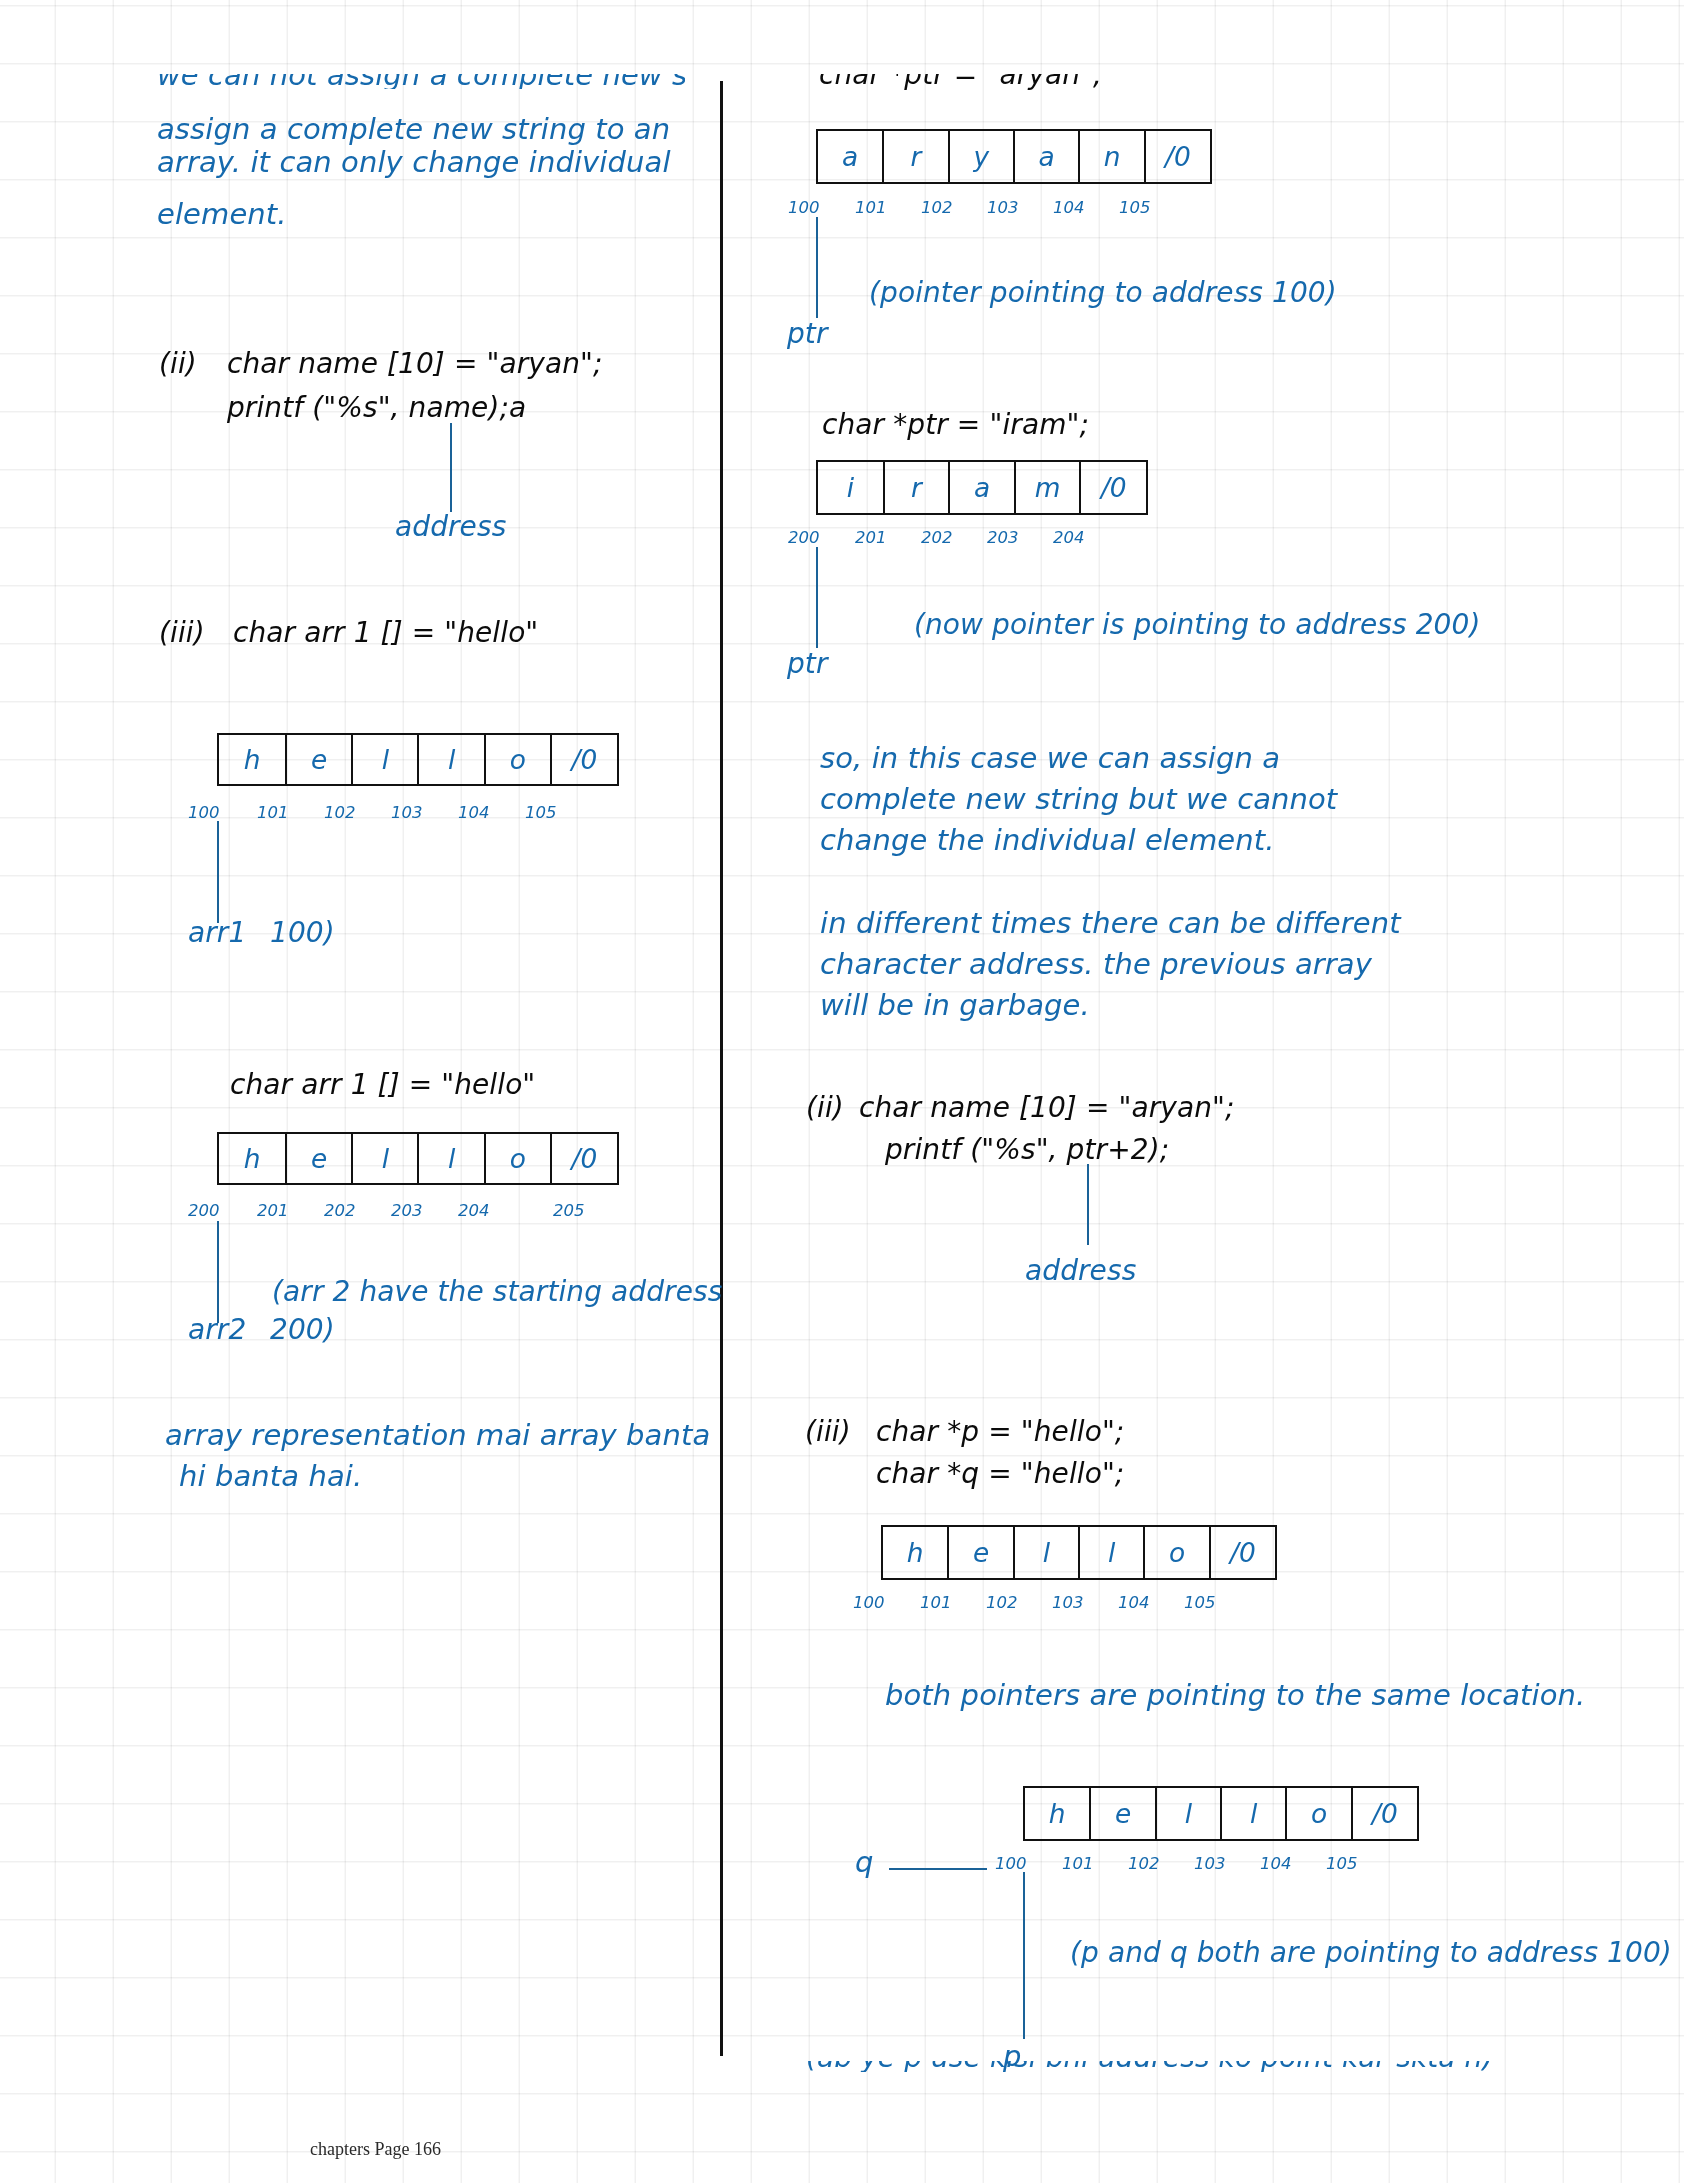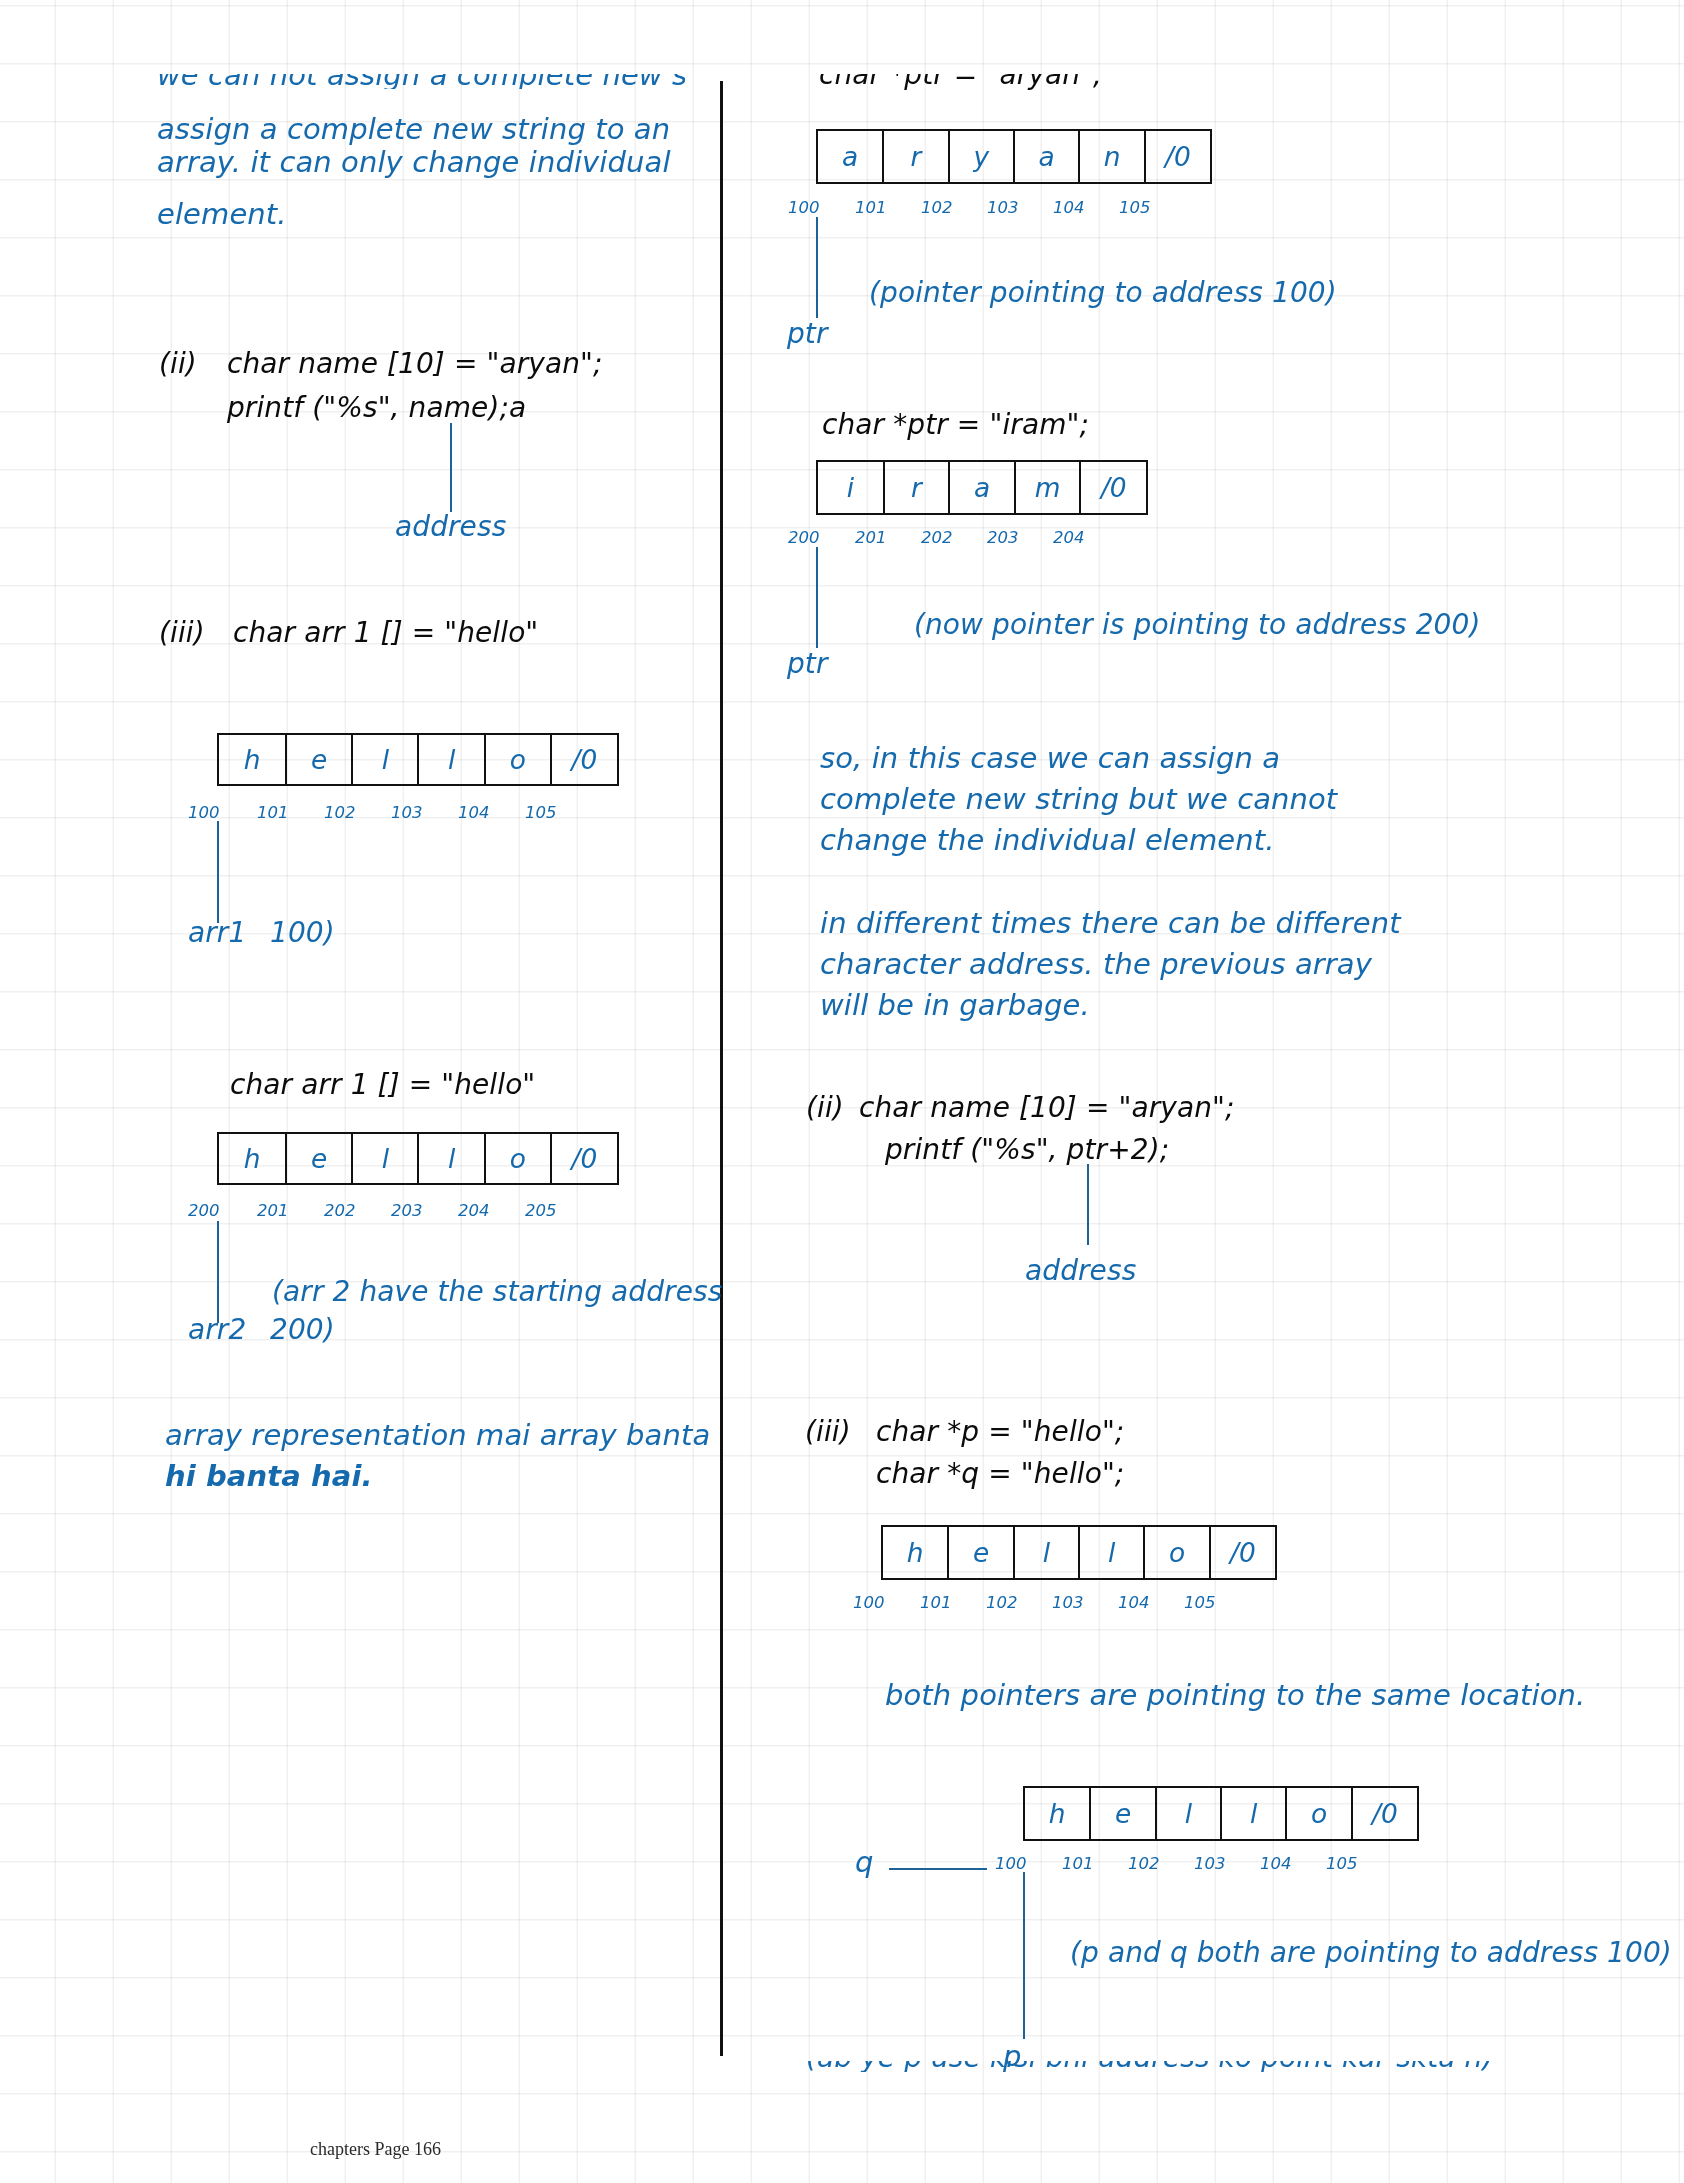--- a/index.html
+++ b/index.html
@@ -142,29 +142,29 @@
     <div class="memcell" style="width:67px;">l</div>
     <div class="memcell" style="width:67px;">o</div>
     <div class="memcell" style="width:66px;">/0</div>
   </div>
   <div class="addrrow" style="left:188px;top:1201px;">
     <div class="addr" style="width:69px;">200</div>
     <div class="addr" style="width:67px;">201</div>
     <div class="addr" style="width:67px;">202</div>
     <div class="addr" style="width:67px;">203</div>
     <div class="addr" style="width:67px;">204</div>
-    <div class="addr" style="width:66px;">205</div>
+    <div class="addr" style="width:66px;margin-left:28px;">205</div>
   </div>
   <div class="vline" style="left:217px;top:1221px;height:102px;"></div>
   <div class="ink-blue t42 line" style="left:272px;top:1275px;">(arr 2 have the starting address</div>
   <div class="ink-blue t42 line" style="left:188px;top:1313px;">arr2</div>
   <div class="ink-blue t42 line" style="left:270px;top:1313px;">200)</div>
 
   <div class="ink-blue t44 line" style="left:165px;top:1418px;">array representation mai array banta</div>
-  <div class="ink-blue t44 line" style="left:165px;top:1459px;font-weight:bold;">hi banta hai.</div>
+  <div class="ink-blue t44 line" style="left:179px;top:1459px;">hi banta hai.</div>
 
   <div class="clipwrap" style="left:819px;top:74px;width:528px;height:16px;">
     <div class="ink-black t42 line" style="left:0px;top:-16px;">char *ptr = "aryan";</div>
   </div>
 
   <div class="membox" style="left:816px;top:129px;width:396px;height:55px;">
     <div class="memcell" style="width:67px;">a</div>
     <div class="memcell" style="width:66px;">r</div>
     <div class="memcell" style="width:66px;">y</div>
     <div class="memcell" style="width:66px;">a</div>

